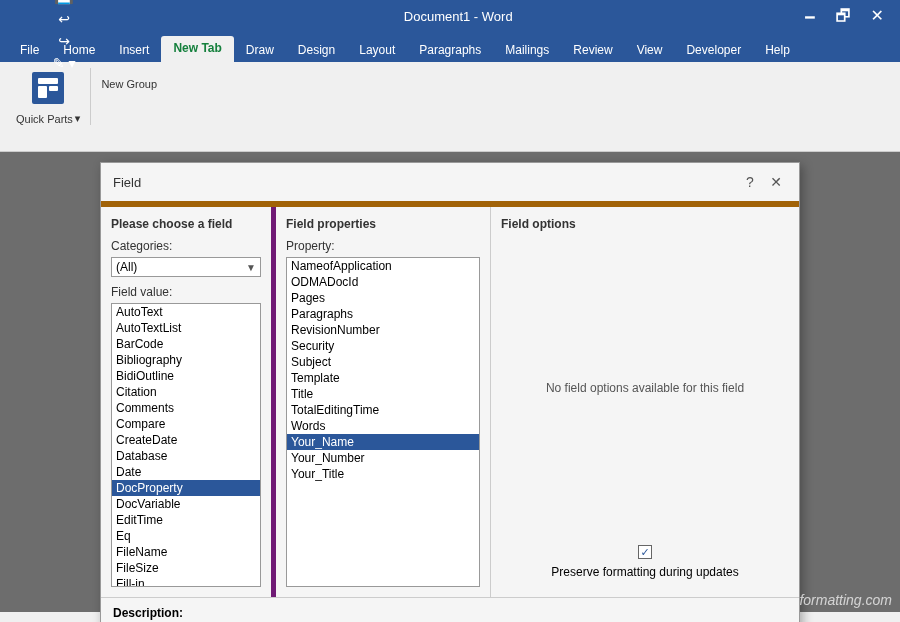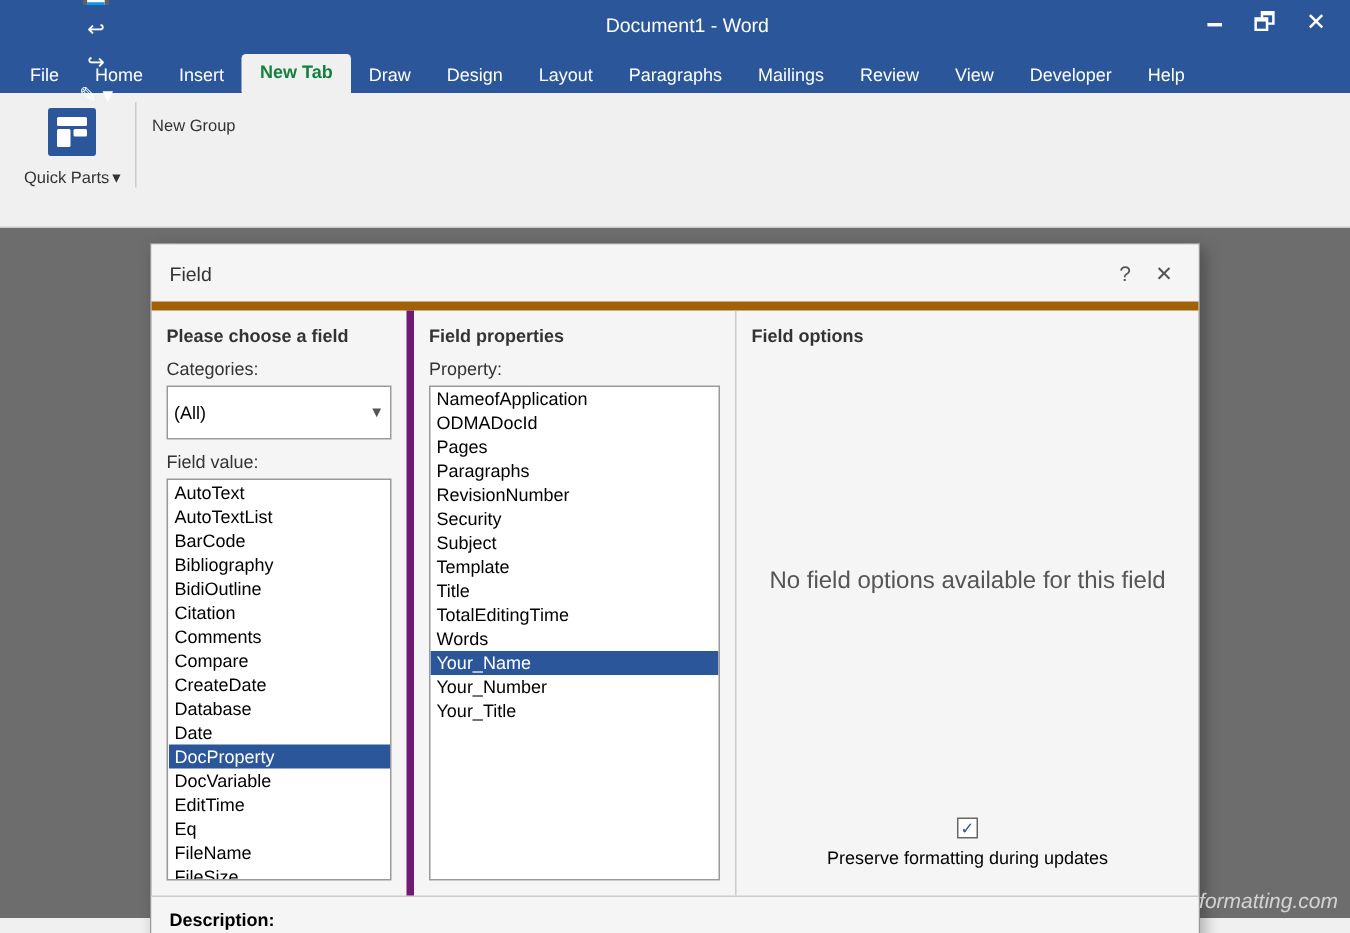--- a/index.html
+++ b/index.html
@@ -191,21 +191,21 @@
     .select-box {
       width: 100%;
       border: 1px solid #999;
       background: white;
       padding: 2px 4px;
       font-size: 12px;
       display: flex;
       justify-content: space-between;
       align-items: center;
       cursor: pointer;
-      height: 36px;
+      height: 20px;
       margin-bottom: 8px;
     }
     .select-arrow { font-size: 10px; color: #555; }
 
     .field-names-list {
       border: 1px solid #999;
       background: white;
       flex: 1;
       overflow-y: auto;
       overflow-x: hidden;
@@ -249,21 +249,21 @@
       padding: 10px;
       display: flex;
       flex-direction: column;
     }
     .field-options-msg {
       flex: 1;
       display: flex;
       align-items: center;
       justify-content: center;
       color: #555;
-      font-size: 16px;
+      font-size: 12px;
     }
 
     .preserve-check {
       display: flex;
       align-items: center;
       gap: 6px;
       margin-top: auto;
       padding: 8px 0;
       flex-direction: column;
     }

